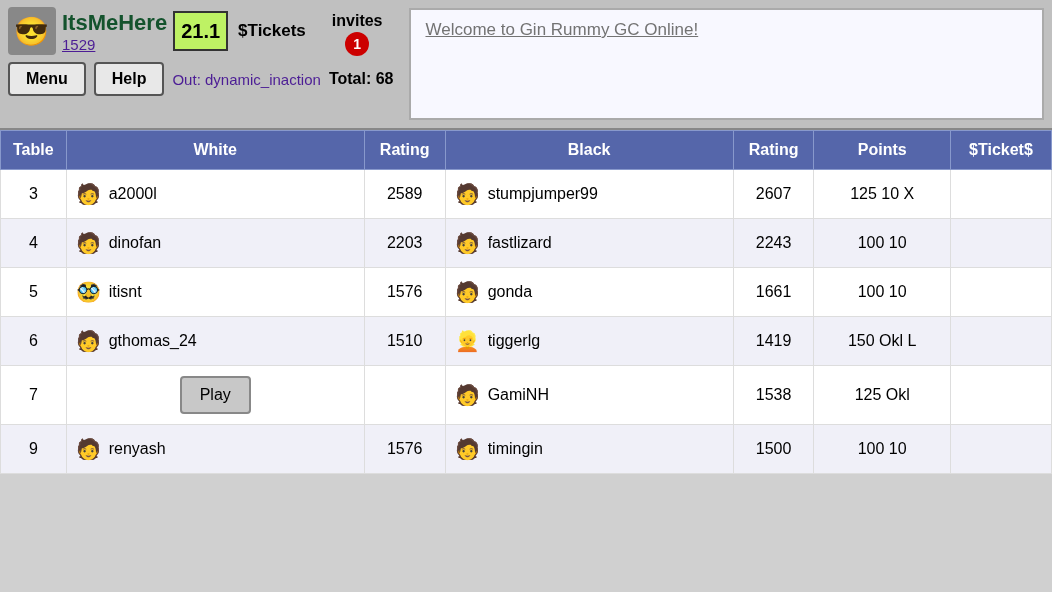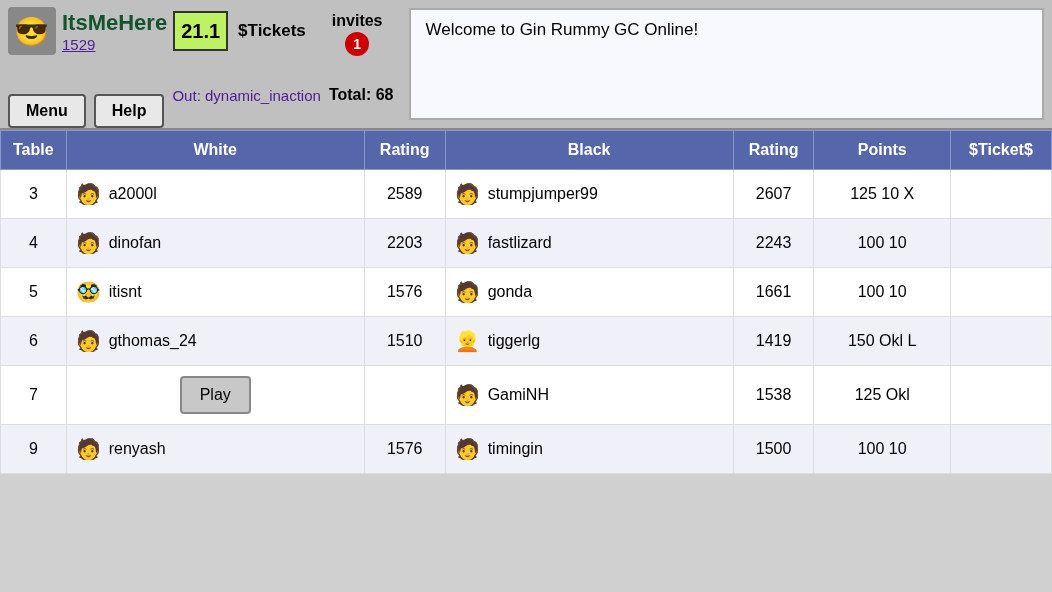--- a/index.html
+++ b/index.html
@@ -91,41 +91,41 @@
     }
 
     .header-btn {
       border: 2px solid #555;
       background: #e8e8e8;
       padding: 6px 16px;
       font-size: 16px;
       font-weight: bold;
       cursor: pointer;
       border-radius: 4px;
-      margin-top: 32px;
     }
 
     #out-text {
       color: #4c1d95;
       font-size: 15px;
     }
 
     #total-text {
       font-size: 16px;
       font-weight: bold;
     }
 
     #welcome-box {
       flex: 1;
       border: 2px solid #aaa;
       background: #f8f8ff;
       margin: 8px;
       padding: 10px 14px;
       font-size: 17px;
-      color: #000000;
+      color: #737373;
+      text-decoration: underline;
     }
 
     
     #game-table {
       width: 100%;
       border-collapse: collapse;
     }
 
     #game-table thead tr {
       background: #5566aa;

